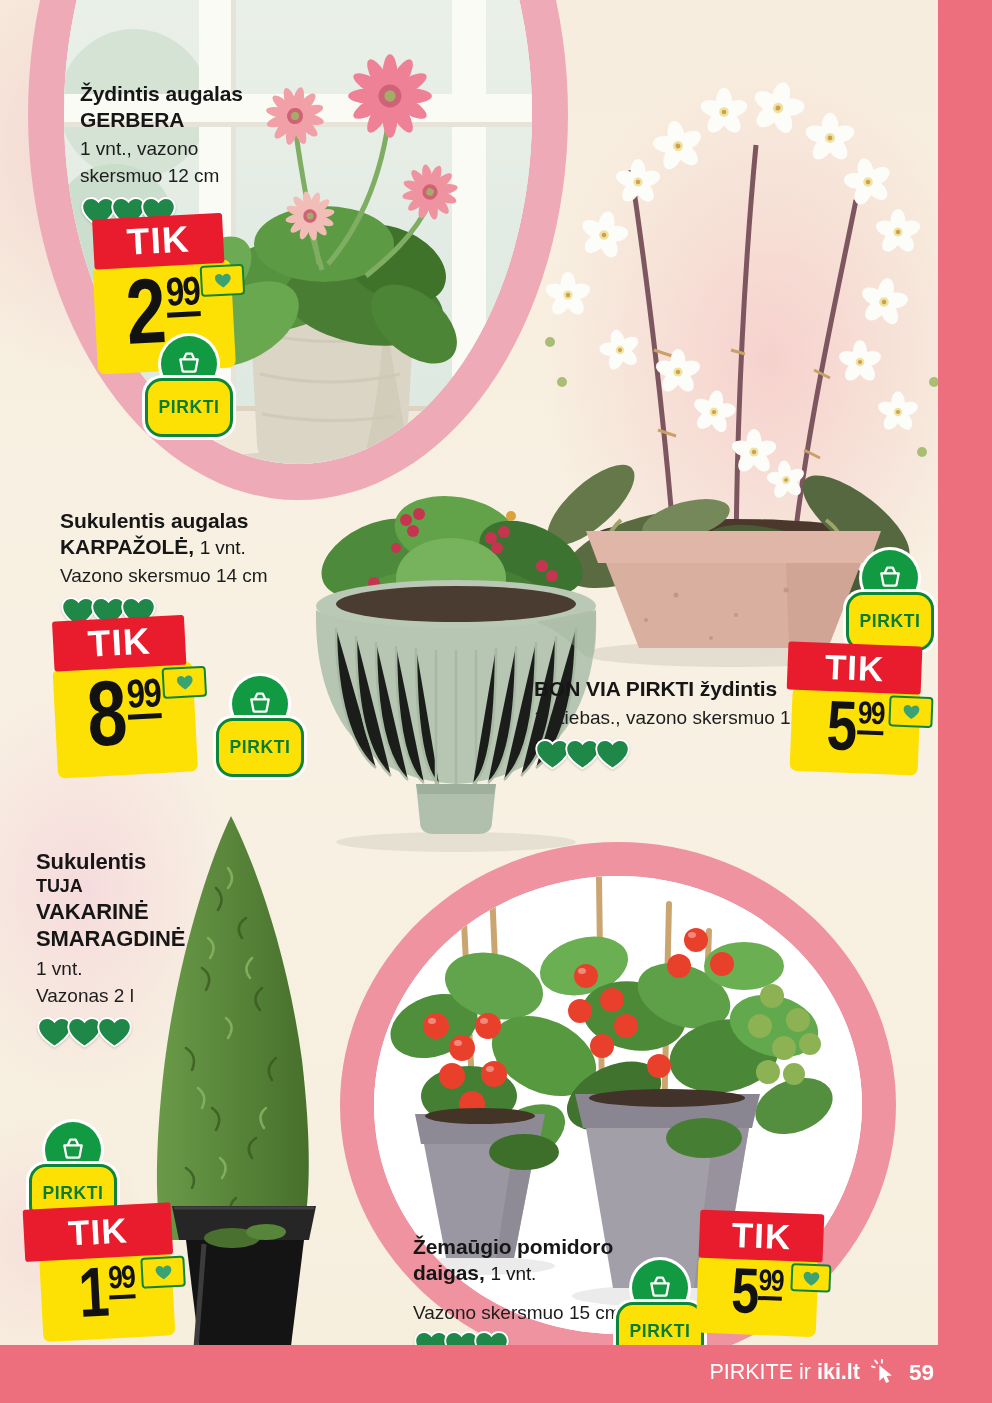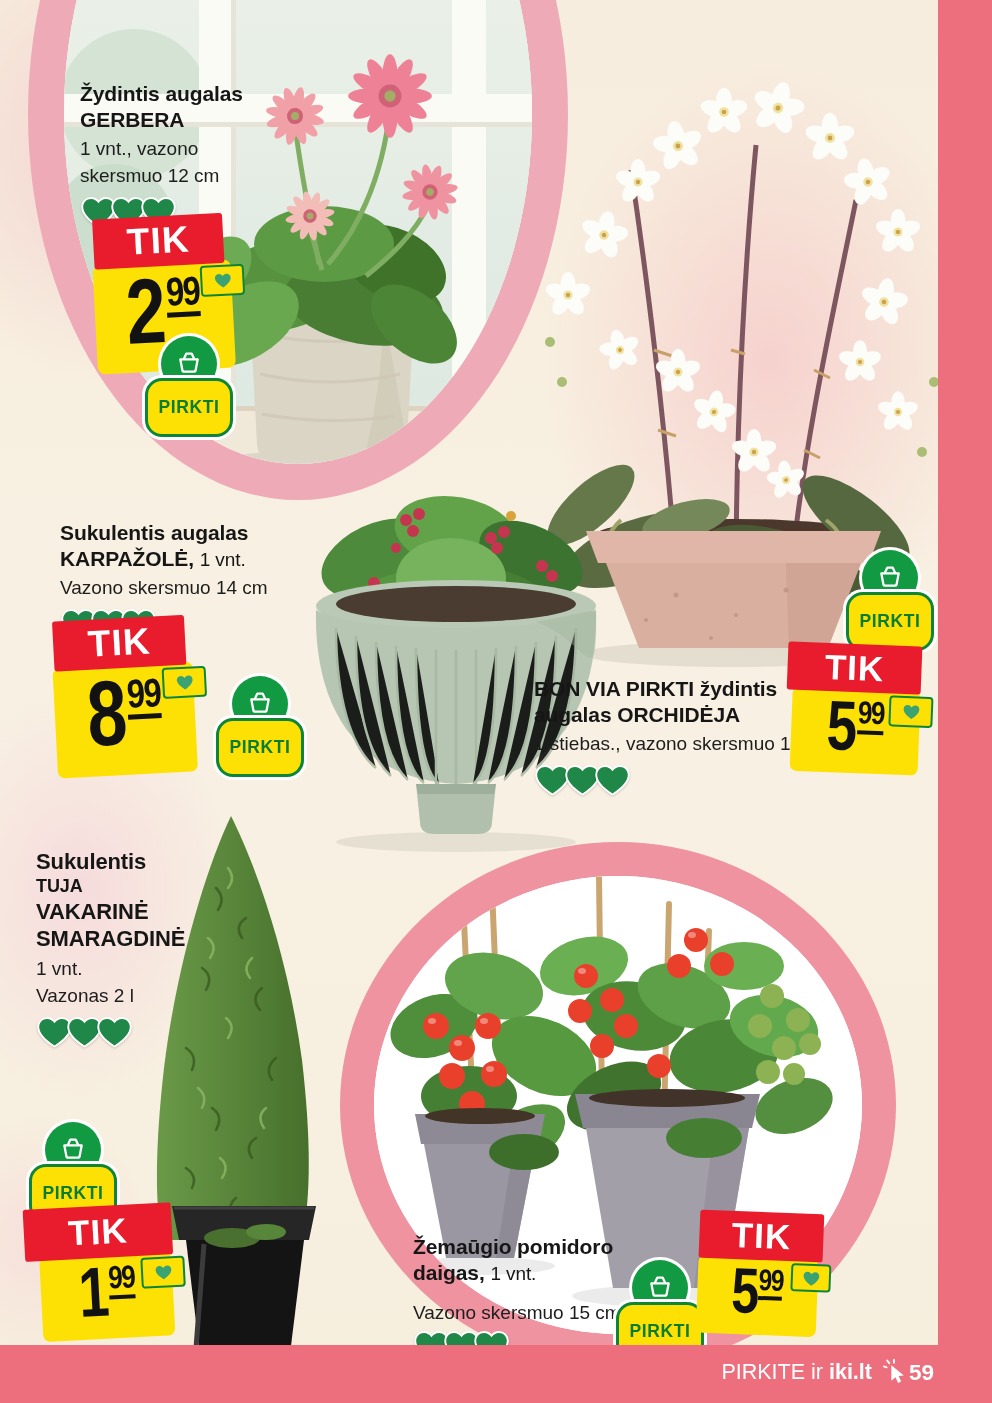--- a/index.html
+++ b/index.html
@@ -56,21 +56,21 @@
   .photo-ellipse svg{position:absolute;left:0;top:0;width:100%;height:100%;}
   .photo-svg{position:absolute;z-index:2;}
 
   
   .right-bar{position:absolute;left:938px;top:0;width:54px;height:1403px;background:#ed6e7c;z-index:4;}
   .footer{position:absolute;left:0;top:1345px;width:992px;height:58px;background:#ed6e7c;z-index:6;}
   .footer-inner{position:absolute;right:58px;top:14px;display:flex;align-items:center;color:#fff;font-size:21.5px;}
   .f-reg{margin-right:6px;}
   .f-bold{font-weight:700;}
   .cursor-icon{width:27px;height:27px;margin-left:10px;}
-  .f-num{font-weight:700;font-size:22.5px;}
+  .f-num{font-weight:700;font-size:22.5px;margin-left:12px;}
 </style>
 </head>
 <body>
 
 <svg width="0" height="0" style="position:absolute">
   <defs>
     <g id="heart-shape">
       <path d="M12 20.3 C5.2 15.9 1.8 11.9 1.8 7.9 C1.8 4.9 4.1 2.6 7 2.6 C9 2.6 10.9 3.7 12 5.5 C13.1 3.7 15 2.6 17 2.6 C19.9 2.6 22.2 4.9 22.2 7.9 C22.2 11.9 18.8 15.9 12 20.3 Z"></path>
     </g>
     <g id="orc">
@@ -261,21 +261,20 @@
       <circle cx="150" cy="545" r="2.5"></circle>
         <circle cx="210" cy="565" r="2"></circle>
         <circle cx="260" cy="540" r="2.5"></circle>
       <circle cx="120" cy="570" r="2"></circle>
         <circle cx="185" cy="588" r="2"></circle>
     </g>
   </svg>
 
   <div class="prod-text" style="left:534px;top:676px;width:300px;">
     <div class="t-bold">BON VIA PIRKTI žydintis</div>
-    <div class="t-bold">augalas ORCHIDĖJA</div>
     <div class="t-reg" style="margin-top:3px;">1 stiebas., vazono skersmuo 12 cm</div>
     <div class="hearts">
       <svg viewBox="0 0 24 22">
           <use href="#heart-shape" fill="#1f8747" stroke="#fff" stroke-width="2.6" paint-order="stroke" stroke-linejoin="round"></use>
         </svg>
       <svg viewBox="0 0 24 22">
           <use href="#heart-shape" fill="#1f8747" stroke="#fff" stroke-width="2.6" paint-order="stroke" stroke-linejoin="round"></use>
         </svg>
       <svg viewBox="0 0 24 22">
           <use href="#heart-shape" fill="#1f8747" stroke="#fff" stroke-width="2.6" paint-order="stroke" stroke-linejoin="round"></use>
@@ -354,21 +353,21 @@
         <path d="M260 158 C260 238 250 280 232 295"></path>
       <path d="M280 154 C280 230 268 274 248 292"></path>
         <path d="M300 148 C300 220 288 268 265 288"></path>
       <path d="M320 140 C320 210 305 260 280 280"></path>
     </g>
     <path d="M280 134 C330 150 342 212 340 122 Z" fill="#9fb19b" opacity=".4"></path>
     <path d="M160 296 L240 296 L236 334 Q236 346 222 346 L178 346 Q164 346 164 334 Z" fill="#b0c0ac"></path>
     <path d="M160 296 L240 296 L238 306 L162 306 Z" fill="#93a58f" opacity=".6"></path>
   </svg>
 
-  <div class="prod-text" style="left:60px;top:520px;width:260px;">
+  <div class="prod-text" style="left:60px;top:508px;width:260px;">
     <div class="t-bold">Sukulentis augalas</div>
     <div class="t-bold"><span>KARPAŽOLĖ,</span> <span class="t-reg-inline">1 vnt.</span></div>
     <div class="t-reg" style="margin-top:3px;">Vazono skersmuo 14 cm</div>
     <div class="hearts">
       <svg viewBox="0 0 24 22">
           <use href="#heart-shape" fill="#1f8747" stroke="#fff" stroke-width="2.6" paint-order="stroke" stroke-linejoin="round"></use>
         </svg>
       <svg viewBox="0 0 24 22">
           <use href="#heart-shape" fill="#1f8747" stroke="#fff" stroke-width="2.6" paint-order="stroke" stroke-linejoin="round"></use>
         </svg>

